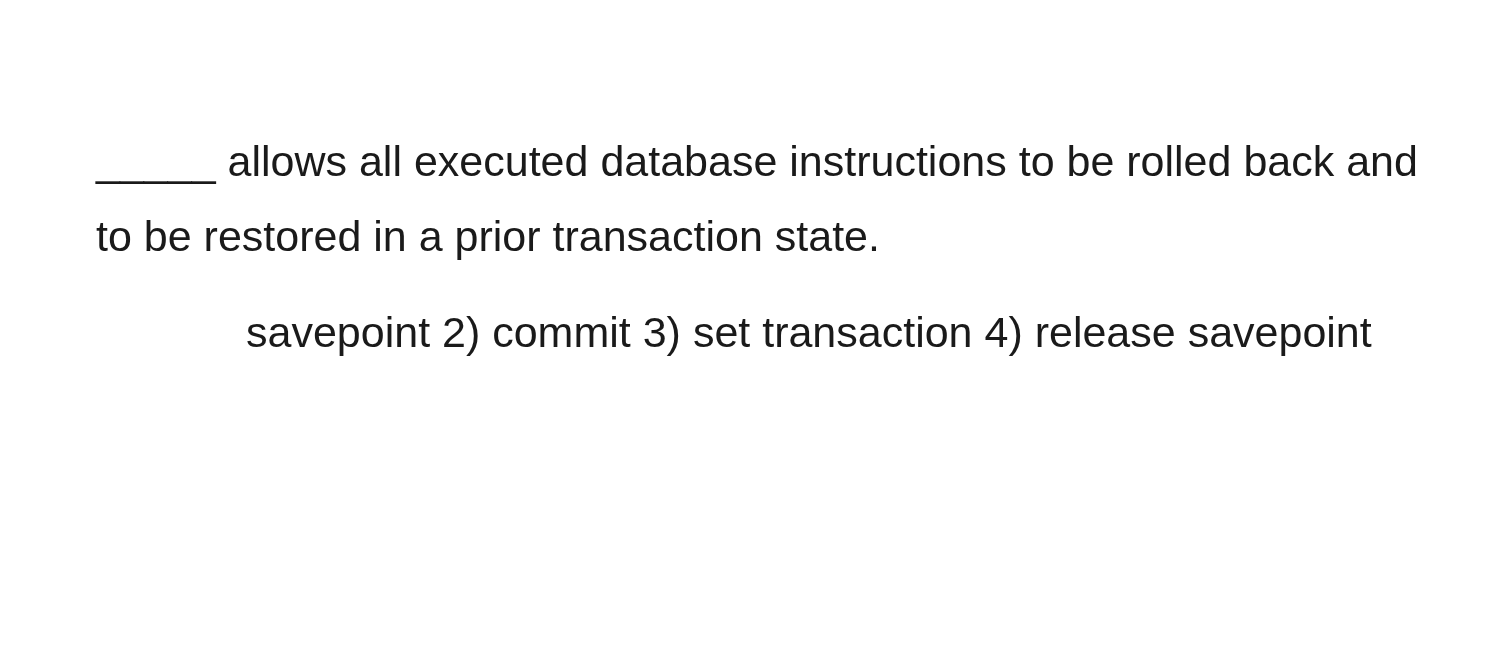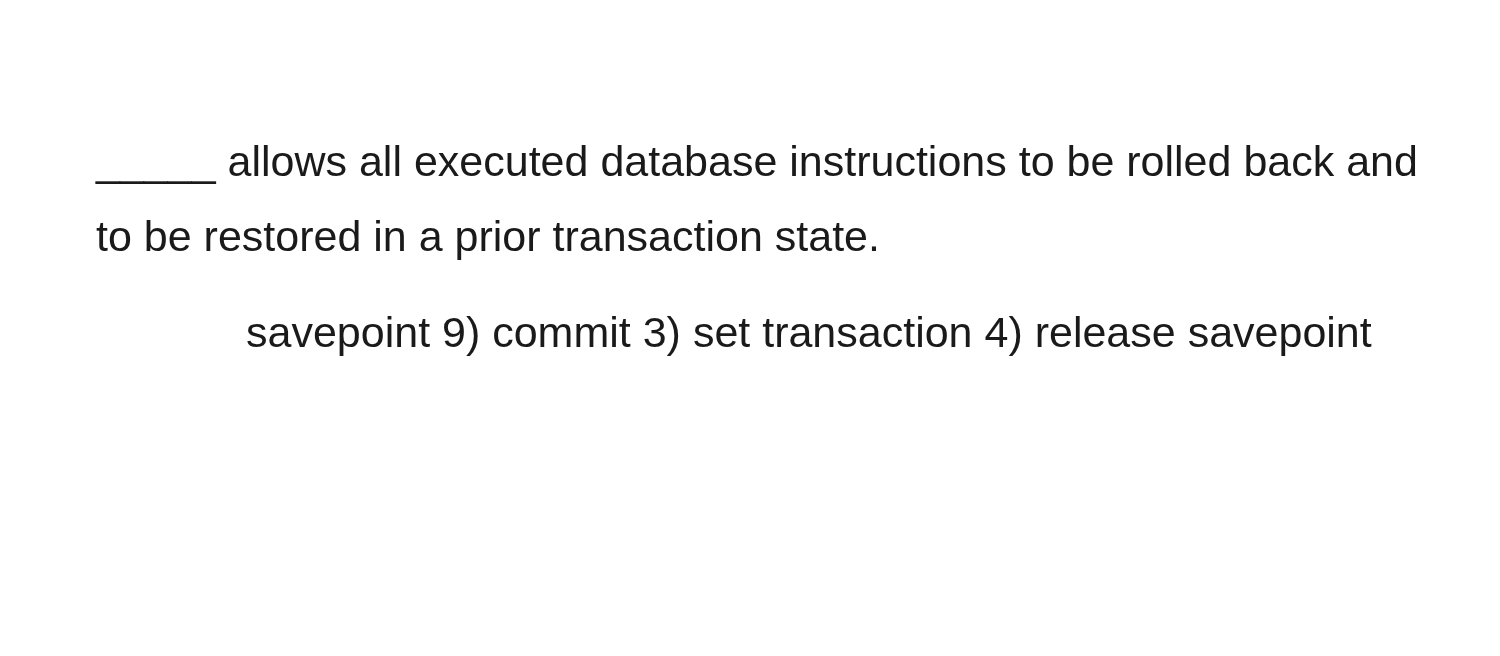--- a/index.html
+++ b/index.html
@@ -25,13 +25,13 @@
       padding-left: 150px;
       font-size: 43px;
       line-height: 1.75;
       font-weight: 400;
     }
   </style>
 </head>
 <body>
 
 <div class="question-text">_____ allows all executed database instructions to be rolled back and to be restored in a prior transaction state.</div>
-<div class="options-wrapper">savepoint 9) commit 3) set transaction 4) release savepoint</div>
+<div class="options-wrapper">savepoint 2) commit 3) set transaction 4) release savepoint</div>
 
 </body></html>

